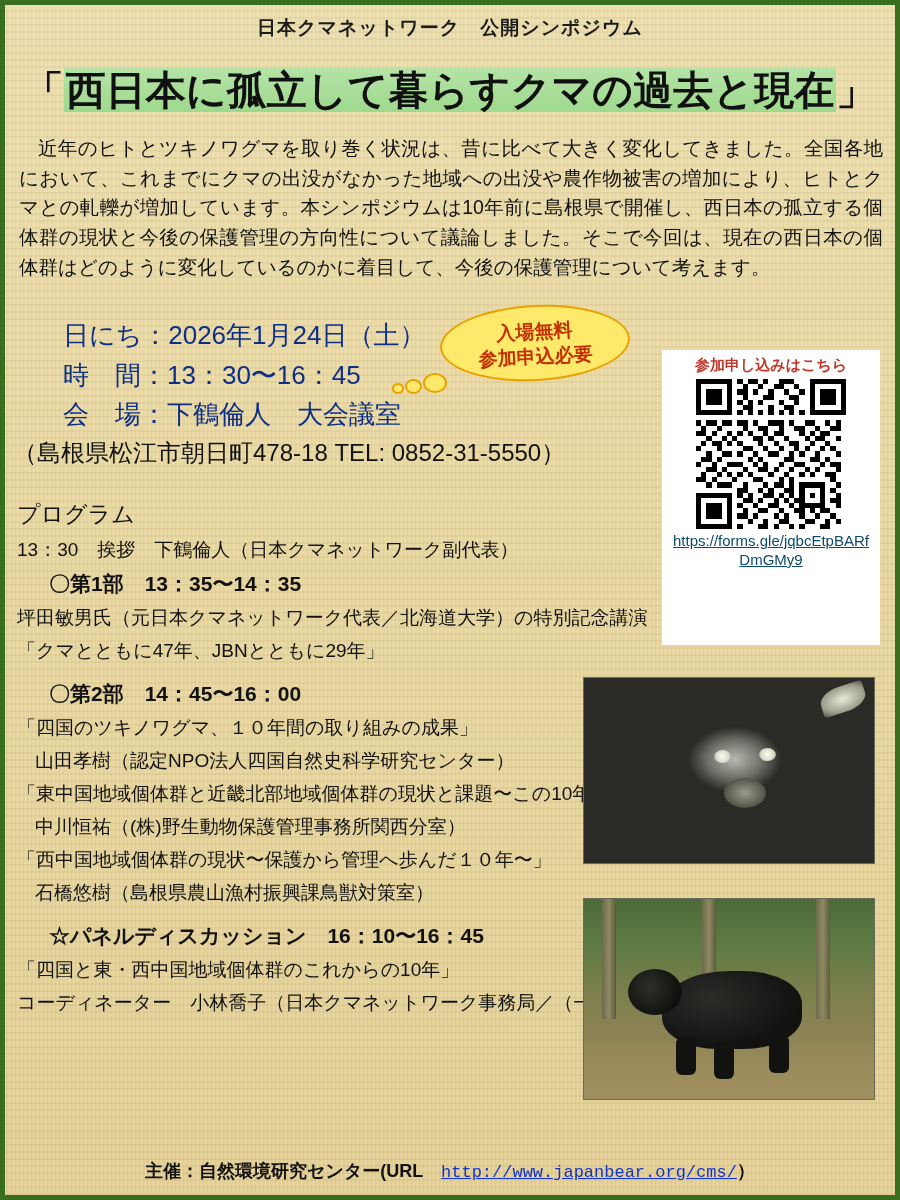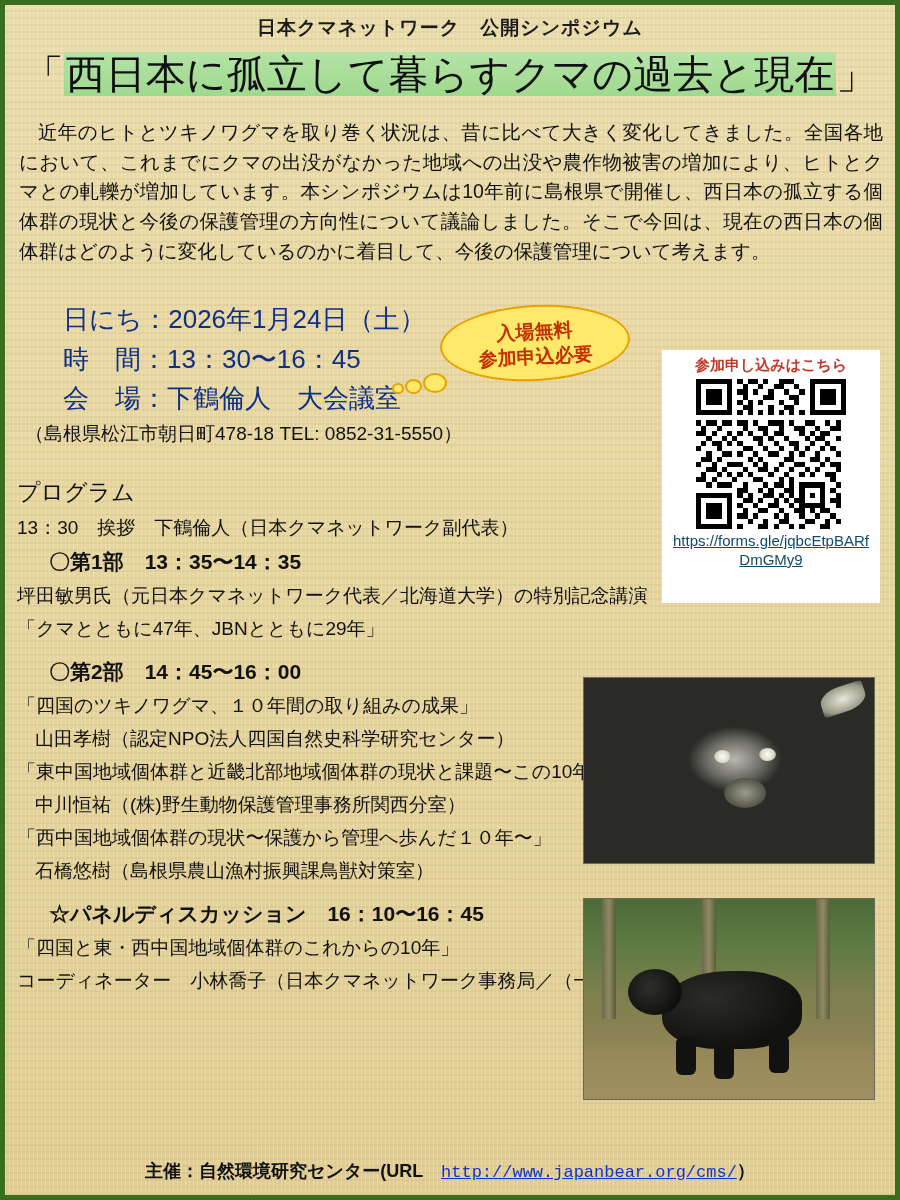--- a/index.html
+++ b/index.html
@@ -37,22 +37,22 @@
     text-align: center;
     font-size: 19px;
     font-weight: bold;
     color: #1b1b1b;
     letter-spacing: 1px;
     margin-top: 10px;
   }
   .main-title {
     text-align: center;
     font-size: 40px;
-    font-weight: normal;
-    margin-top: 6px;
+    font-weight: bold;
+    margin-top: 22px;
     letter-spacing: 0px;
     white-space: nowrap;
   }
   .main-title .quote {
     color: #111;
   }
   .main-title .hl {
     color: #111;
     background: linear-gradient(180deg, #b5e3a6 0%, #9fd98e 100%);
     padding: 0 2px;
@@ -70,22 +70,22 @@
 
   
   .details {
     margin: 34px 0 0 14px;
     color: #0e2f86;
     font-size: 26px;
     line-height: 1.52;
   }
   .details .row { white-space: nowrap; padding-left: 44px; }
   .venue-note {
-    margin: 2px 0 0 20px;
-    font-size: 19px;
+    margin: 2px 0 0 8px;
+    font-size: 24px;
     color: #111;
     white-space: nowrap;
   }
 
   
   .bubble {
     position: absolute;
     left: 435px;
     top: 300px;
     width: 190px;
@@ -111,21 +111,21 @@
   .dot1 { left: 418px; top: 368px; width: 20px; height: 16px; }
   .dot2 { left: 400px; top: 374px; width: 13px; height: 11px; }
   .dot3 { left: 387px; top: 378px; width: 8px; height: 7px; }
 
   
   .qr-panel {
     position: absolute;
     left: 657px;
     top: 345px;
     width: 218px;
-    height: 253px;
+    height: 295px;
     background: #ffffff;
     box-sizing: border-box;
     text-align: center;
   }
   .qr-caption {
     color: #c0392b;
     font-size: 15px;
     font-weight: bold;
     margin-top: 6px;
   }

